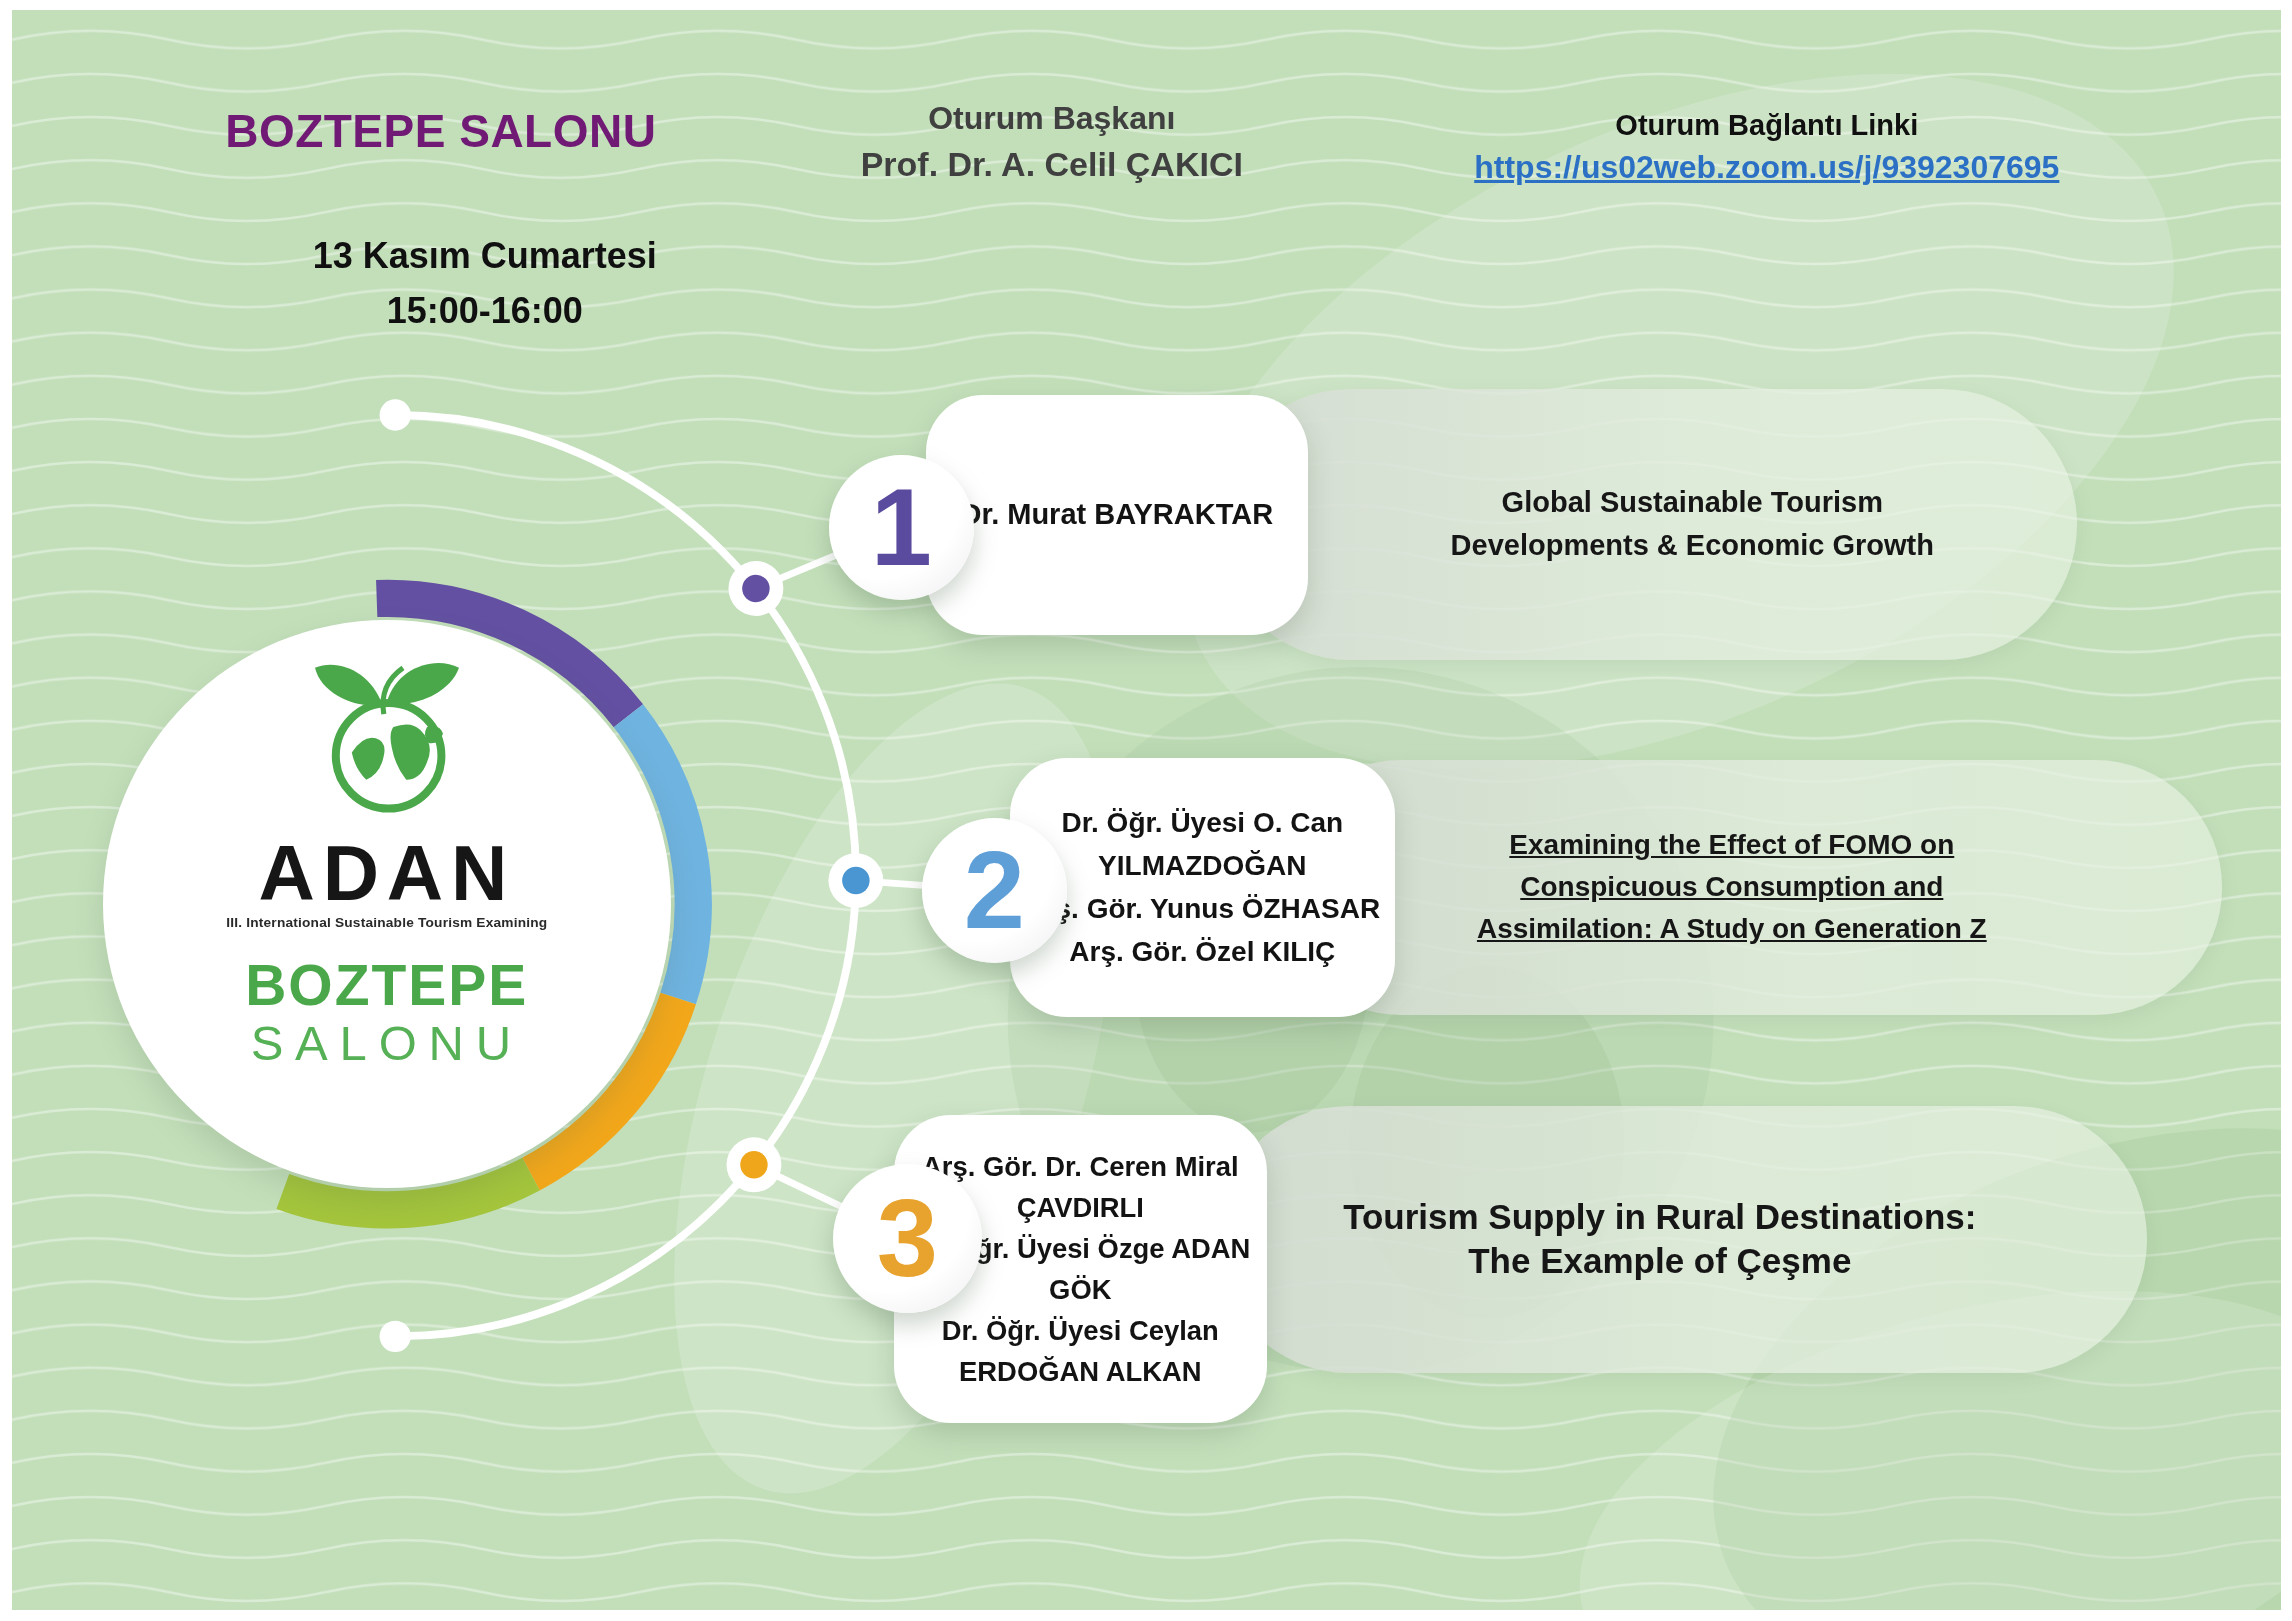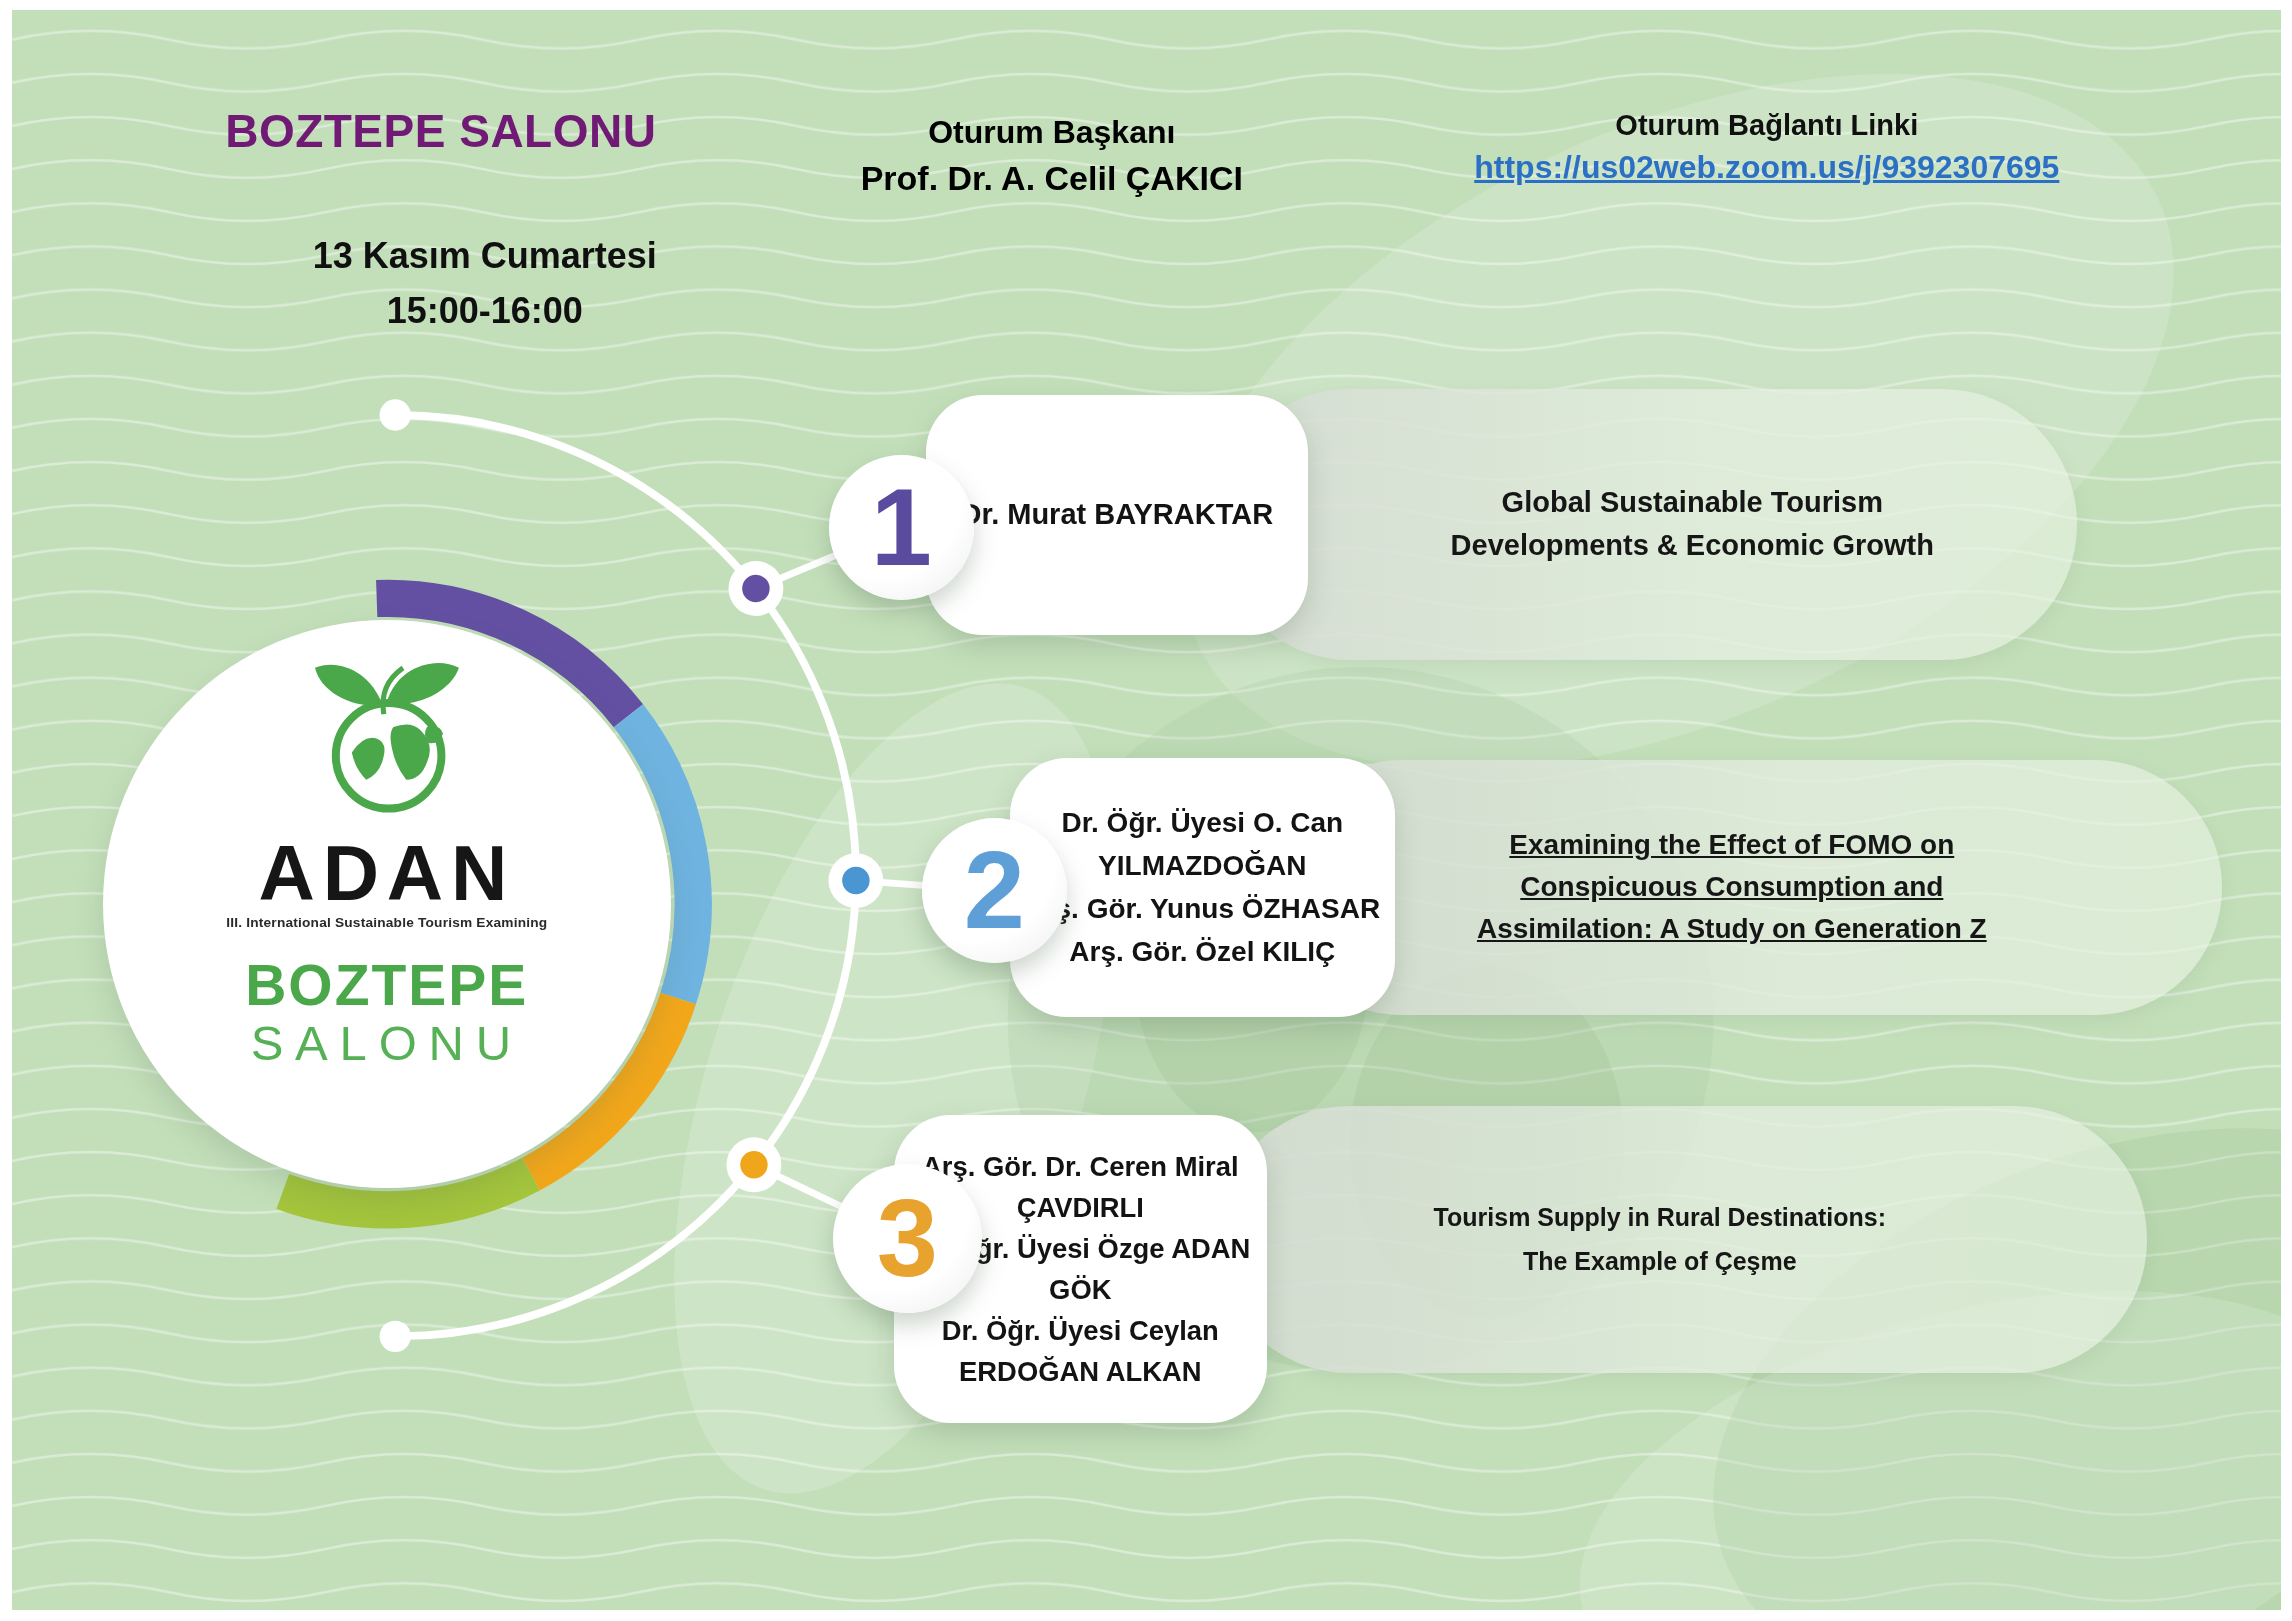--- a/index.html
+++ b/index.html
@@ -6,37 +6,37 @@
   body{width:2293px;height:1621px;position:relative;font-family:"Liberation Sans","DejaVu Sans",sans-serif;overflow:hidden;}
   .slide{position:absolute;left:11.8px;top:9.8px;width:2269px;height:1600px;background:#c3dfba;overflow:hidden;}
   .bgsvg{position:absolute;left:0;top:0;width:2269px;height:1600px;}
 
   .abs{position:absolute;}
   .ctr{text-align:center;}
 
   
   .room-title{left:135px;top:94px;width:588px;font-size:46px;font-weight:800;color:#701a75;letter-spacing:0.5px;}
   .date-block{left:179px;top:218px;width:588px;font-size:36px;font-weight:800;color:#101010;line-height:55px;}
-  .chair-block{left:697px;top:100px;width:686px;color:#000000;}
+  .chair-block{left:697px;top:86px;width:686px;color:#404040;}
   .chair-label{font-size:32px;font-weight:800;line-height:45px;}
   .chair-name{font-size:34px;font-weight:800;line-height:47px;}
   .link-block{left:1412px;top:96px;width:686px;}
   .link-label{font-size:29px;font-weight:800;color:#101010;line-height:39px;}
   .zoom-link{font-size:32px;font-weight:800;text-decoration:underline;line-height:45px;display:inline-block;cursor:pointer;}
 
   
   .bar{position:absolute;background:linear-gradient(90deg, rgba(213,219,211,0.88) 0%, rgba(227,237,223,0.78) 55%, rgba(233,243,228,0.62) 100%);
        box-shadow:0 5.9px 17.6px rgba(90,115,88,0.10);}
   .bar1{left:1204px;top:379px;width:861px;height:271px;border-radius:135px;}
   .bar2{left:1262px;top:750px;width:948px;height:255px;border-radius:127px;}
   .bar3{left:1204px;top:1096px;width:931px;height:267px;border-radius:133px;}
   .bar-text{position:absolute;color:#161616;font-weight:800;display:flex;flex-direction:column;justify-content:center;}
   .bt1{left:1297px;top:379px;width:767px;height:271px;font-size:29px;line-height:43px;}
   .bt2{left:1372px;top:750px;width:696px;height:255px;font-size:28px;line-height:42px;text-decoration:underline;}
-  .bt3{left:1256px;top:1096px;width:784px;height:267px;font-size:25px;line-height:44px;}
+  .bt3{left:1256px;top:1096px;width:784px;height:267px;font-size:35px;line-height:44px;}
 
   
   .card{position:absolute;background:#ffffff;box-shadow:0 11.8px 25.5px rgba(80,105,80,0.22);
         display:flex;flex-direction:column;justify-content:center;color:#131313;font-weight:800;}
   .card1{left:914px;top:385px;width:382px;height:240px;border-radius:57px;font-size:29px;line-height:43px;}
   .card2{left:998px;top:748px;width:385px;height:259px;border-radius:57px;font-size:28px;line-height:43px;}
   .card3{left:882px;top:1105px;width:373px;height:308px;border-radius:57px;font-size:27.4px;line-height:41px;}
 
   
   .badge{position:absolute;border-radius:50%;background:radial-gradient(circle at 36% 30%, #ffffff 58%, #ececef 100%);

